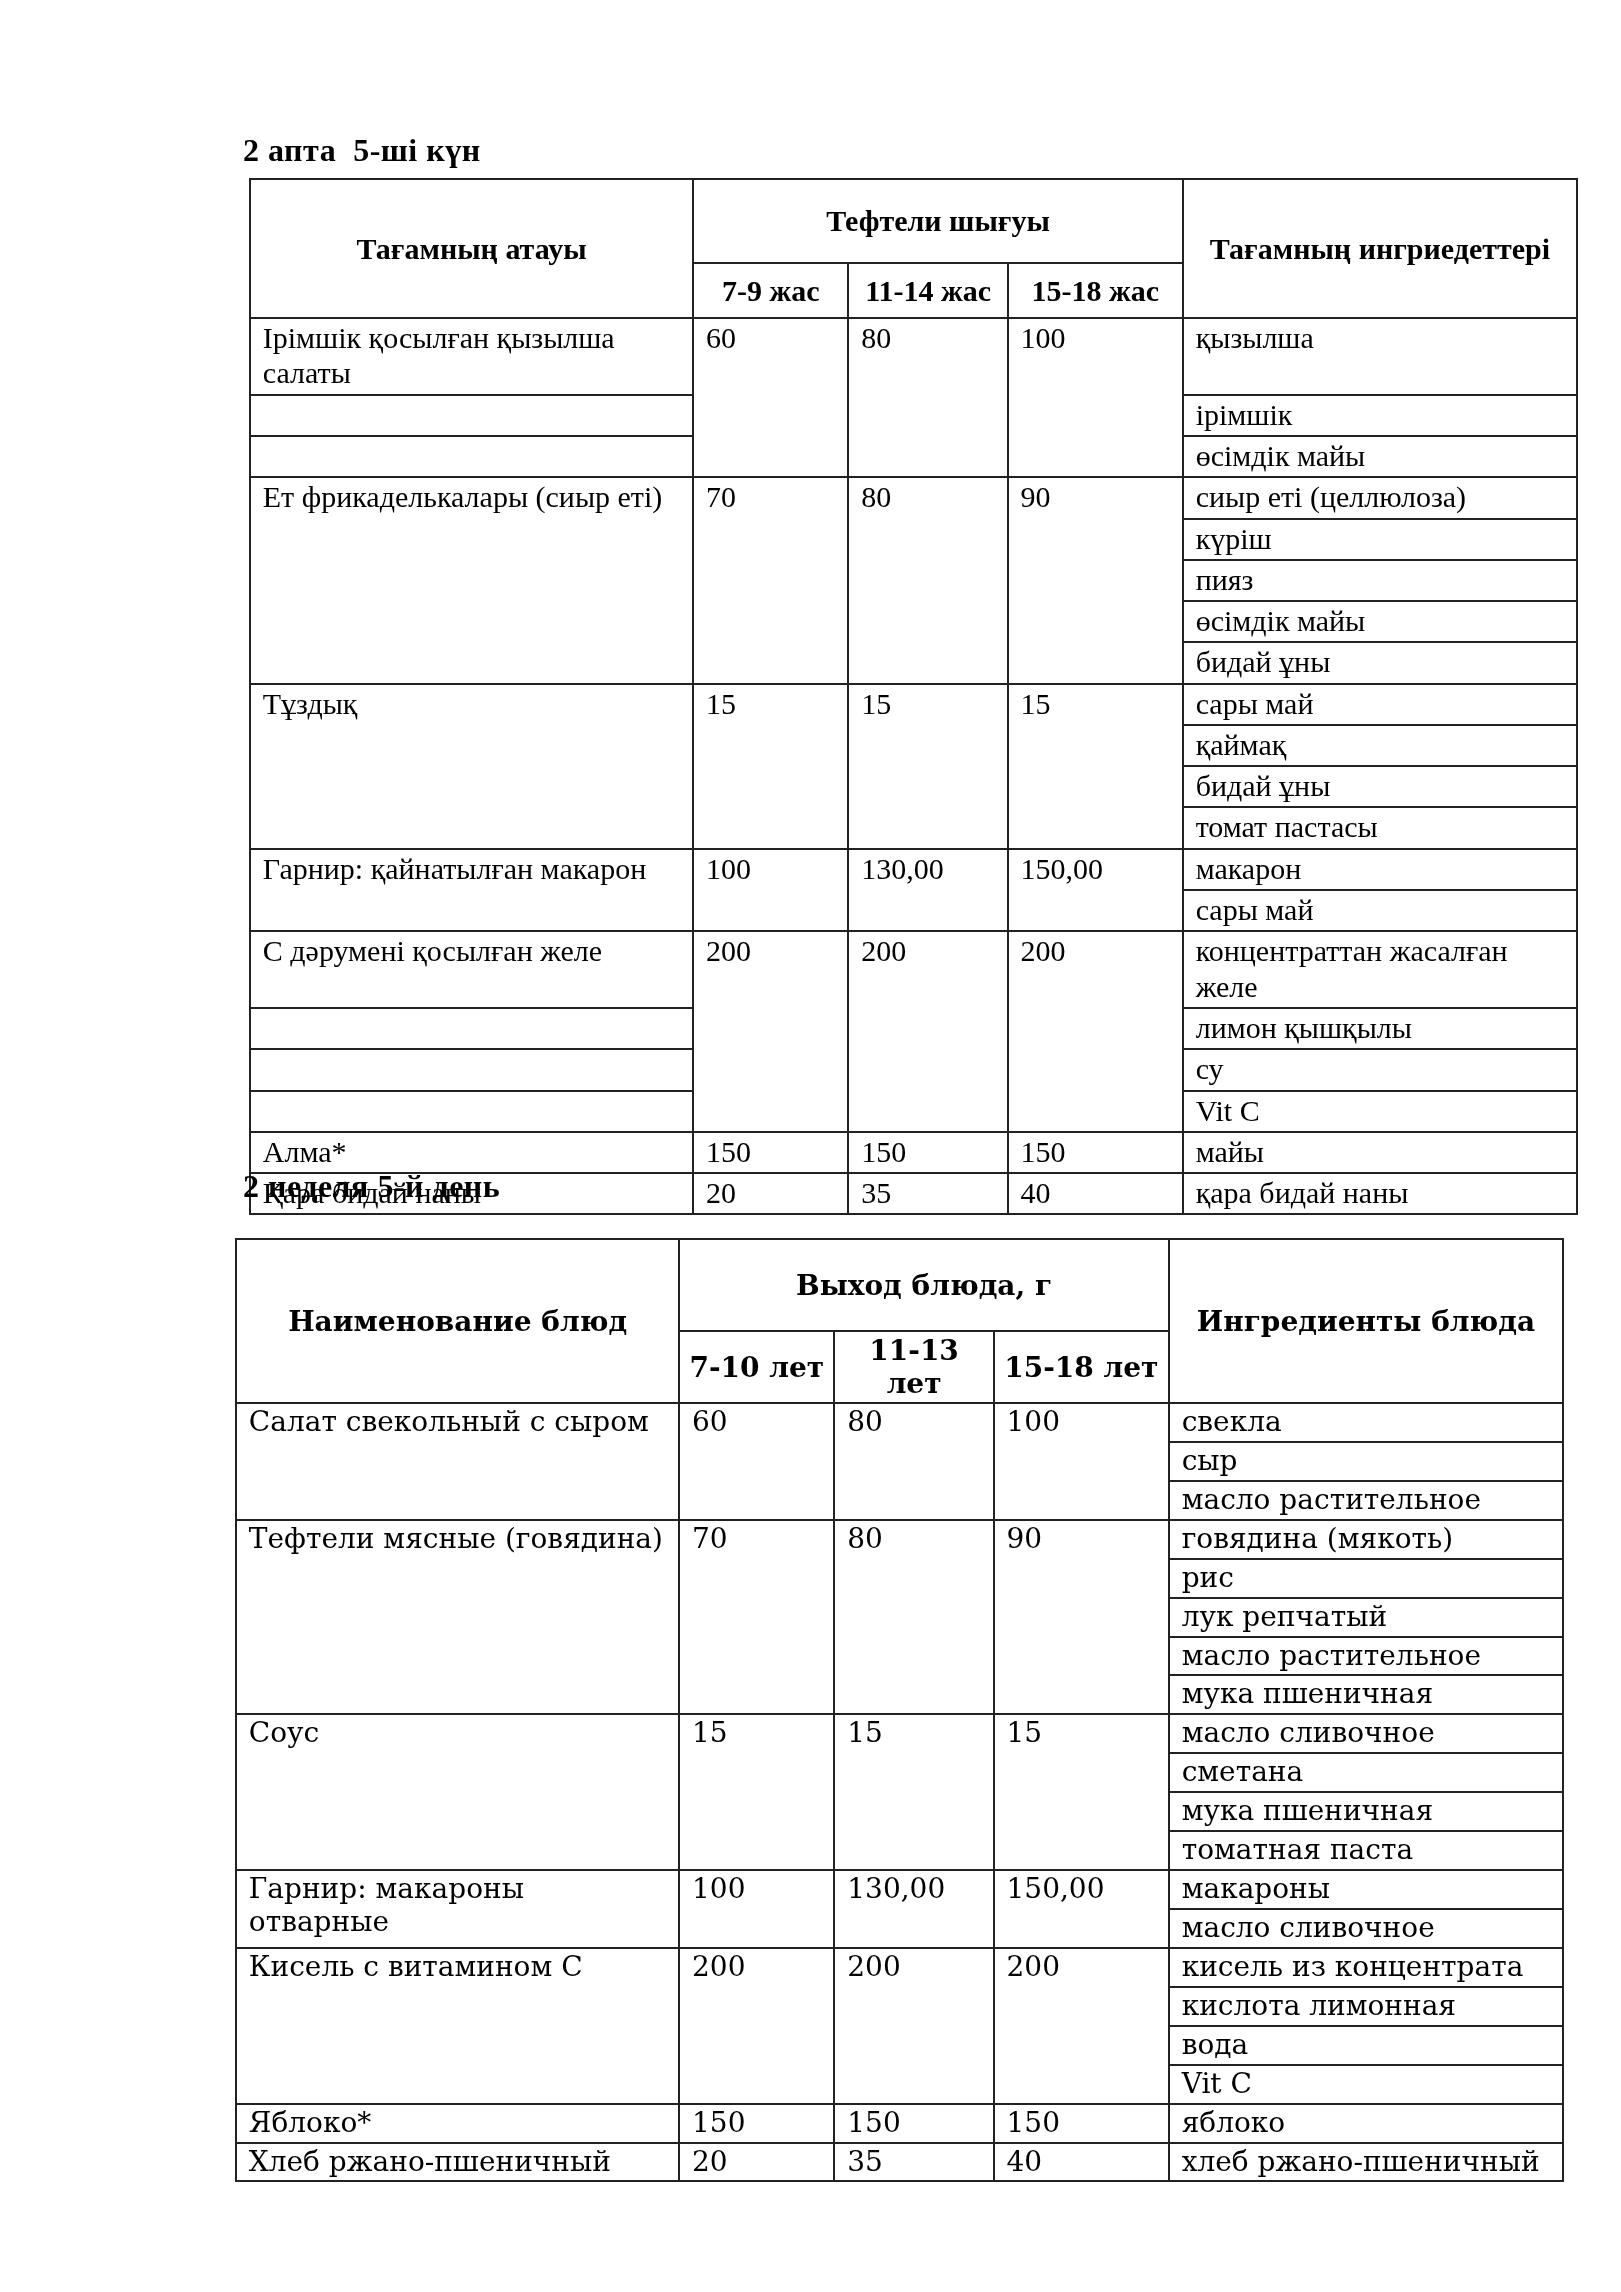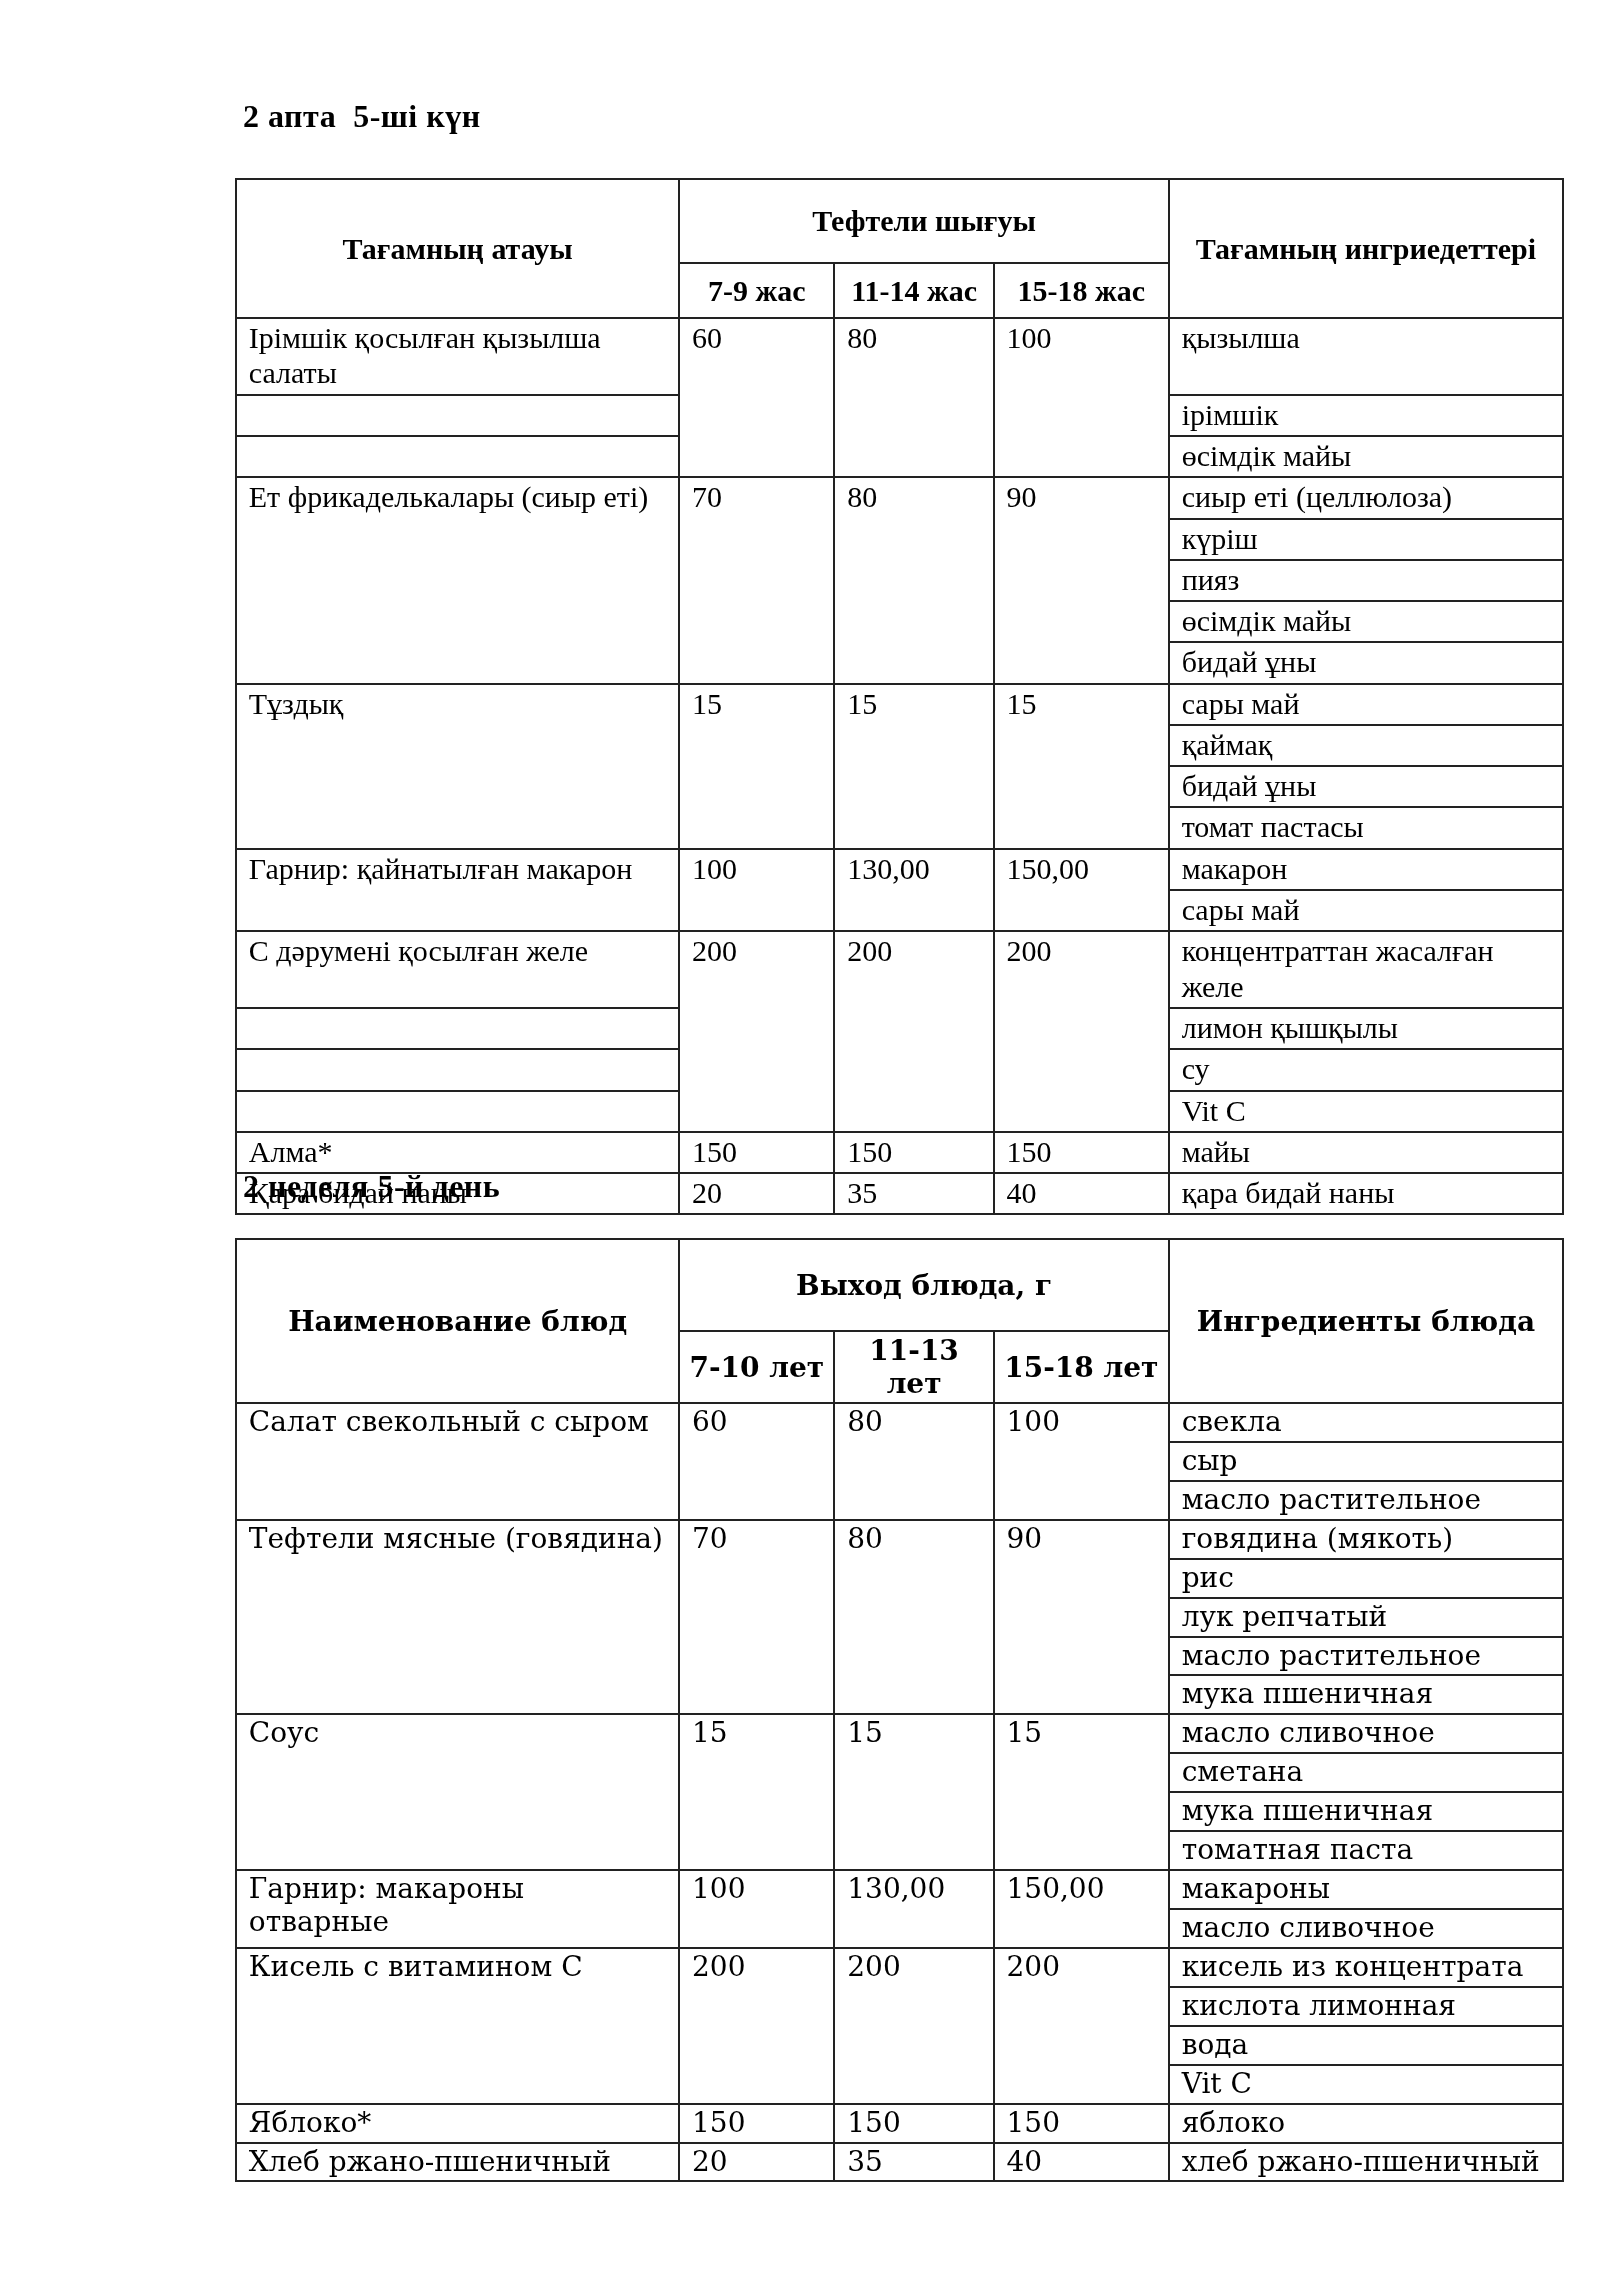--- a/index.html
+++ b/index.html
@@ -13,21 +13,21 @@
     margin:0 auto;
   }
   .doc-title{
     position:absolute;
     left:243px;
     font-size:32px;
     font-weight:bold;
     letter-spacing:0.5px;
     white-space:pre;
   }
-  #title-1{top:98px;}
+  #title-1{top:132px;}
   #title-2{top:1168px;}
   .tbl-wrap{position:absolute;left:235px;width:1329px;}
   #tbl-wrap-0{top:178px;}
   #tbl-wrap-1{top:1238px;}
   table.menu-table{
     width:100%;
     border-collapse:collapse;
     table-layout:fixed;
     border:2.9px solid #1b1b1b;
   }
@@ -47,21 +47,21 @@
     line-height:1.18;
   }
   td.num-cell{text-align:left;padding:2px 3.9px;}
   td.dish-name-cell{padding-right:25.5px;}
   td.ing-cell{padding-right:25.5px;}
   td.empty-sub{padding:0;}
   tbody tr{height:37px;}
   
   tbody tr.block-start td{border-top:2.9px solid #1b1b1b;}
   
-  .t0{font-size:30px;}
+  .t0{font-size:30px;margin-left:14px;}
   .t0 thead tr.hrow-1{height:84px;}
   .t0 thead tr.hrow-2{height:55px;}
   
   .t1{font-family:"DejaVu Serif", serif;font-size:28px;}
   .t1 thead tr.hrow-1{height:92px;}
   .t1 thead tr.hrow-2{height:59px;}
 </style>
 </head>
 <body>
 

